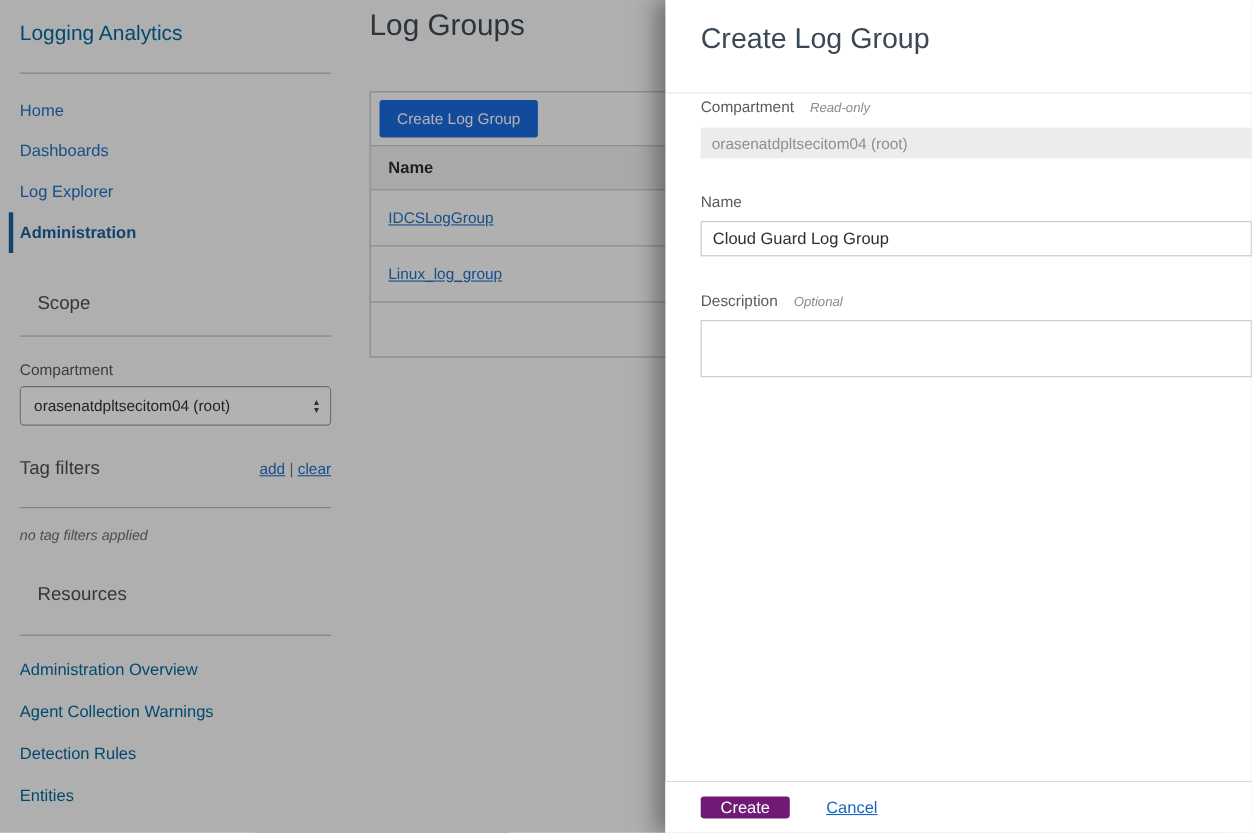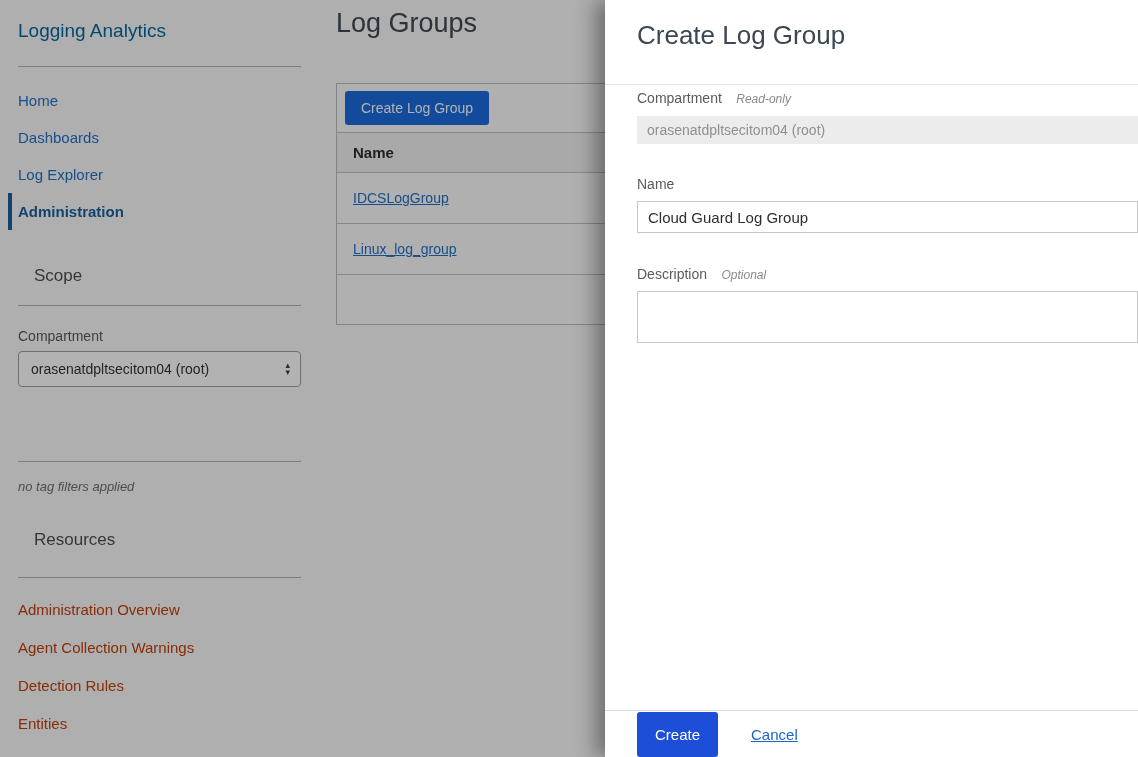--- a/index.html
+++ b/index.html
@@ -39,21 +39,21 @@
   .tagrow {
     position: absolute; left: 18px; top: 416px; width: 283px;
     display: flex; justify-content: space-between; align-items: baseline;
   }
   .tagrow .sb-heading-inline { font-size: 17px; color: #4f4f4f; }
   .taglinks { font-size: 14px; color: #777; }
   .taglinks a { color: #2272c8; text-decoration: underline; }
   .sb-empty { position: absolute; left: 18px; top: 479px; font-size: 13px; font-style: italic; color: #6e6e6e; }
   .res-list { position: absolute; left: 18px; top: 591px; list-style: none; }
   .res-list li {
-    height: 38px; line-height: 38px; font-size: 15px; color: #c2410c; cursor: pointer;
+    height: 38px; line-height: 38px; font-size: 15px; color: #0369a1; cursor: pointer;
   }
 
   
   #main { position: absolute; left: 336px; top: 0; width: 560px; height: 100%; }
   .main-title { position: absolute; left: 0; top: 8px; font-size: 27px; color: #3e4955; }
   .lg-card {
     position: absolute; left: 0; top: 83px; width: 540px;
     background: #fcfcfc; border: 1px solid #bdbdbd;
   }
   .lg-toolbar { padding: 7px 8px; }
@@ -102,22 +102,22 @@
     font-family: inherit; font-size: 14px; padding: 6px 10px; outline: none;
   }
   .gap-lg { margin-top: 31px; }
   .gap-md { margin-top: 32px; }
   .panel-footer {
     position: absolute; left: 0; right: 0; bottom: 0; height: 47px;
     border-top: 1px solid #dcdcdc; background: #fff;
     display: flex; align-items: center; padding-left: 32px;
   }
   .btn-create {
-    background: #1d4ed8; color: #fff; border: none; border-radius: 3px;
-    font-size: 15px; font-family: inherit; height: 45px; padding: 0 18px; cursor: pointer;
+    background: #701a75; color: #fff; border: none; border-radius: 3px;
+    font-size: 15px; font-family: inherit; height: 20px; padding: 0 18px; cursor: pointer;
   }
   .cancel-link { margin-left: 33px; font-size: 15px; color: #1a66c2; text-decoration: underline; }
 </style>
 </head>
 <body>
 
 <div id="sidebar">
   <div class="sb-title">Logging Analytics</div>
   <div class="sb-div" style="top:66px"></div>
 
@@ -133,20 +133,28 @@
 
   <div class="sb-label" style="top:328px">Compartment</div>
   <div class="sb-select">
     <span class="sel-text">orasenatdpltsecitom04 (root)</span>
     <span class="updown">
         <span>▴</span>
         <span>▾</span>
       </span>
   </div>
 
+  <div class="tagrow">
+    <span class="sb-heading-inline">Tag filters</span>
+    <span class="taglinks">
+      <a>add</a>
+      <span>|</span>
+      <a>clear</a>
+    </span>
+  </div>
   <div class="sb-div" style="top:461px"></div>
   <div class="sb-empty">no tag filters applied</div>
 
   <div class="sb-heading" style="top:530px">Resources</div>
   <div class="sb-div" style="top:577px"></div>
 
   <ul class="res-list">
     <li>Administration Overview</li>
     <li>Agent Collection Warnings</li>
     <li>Detection Rules</li>

